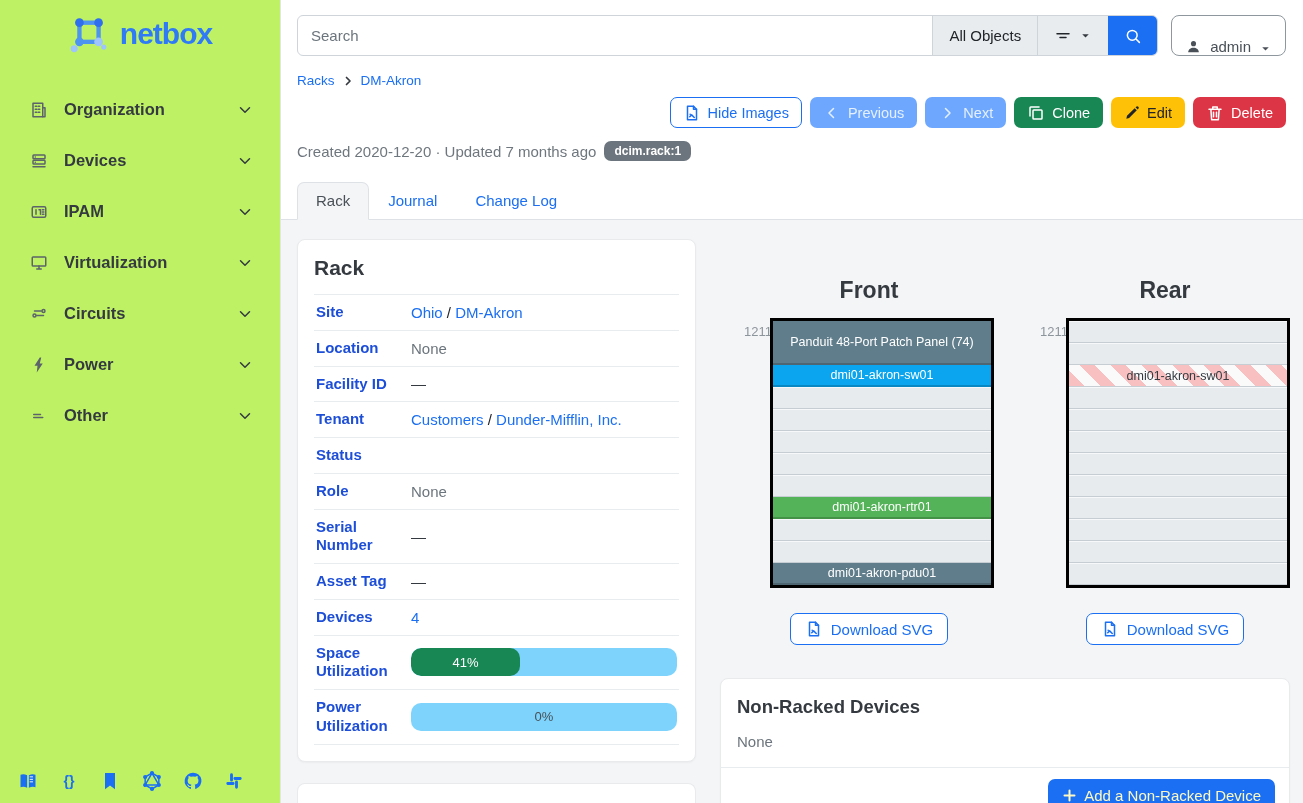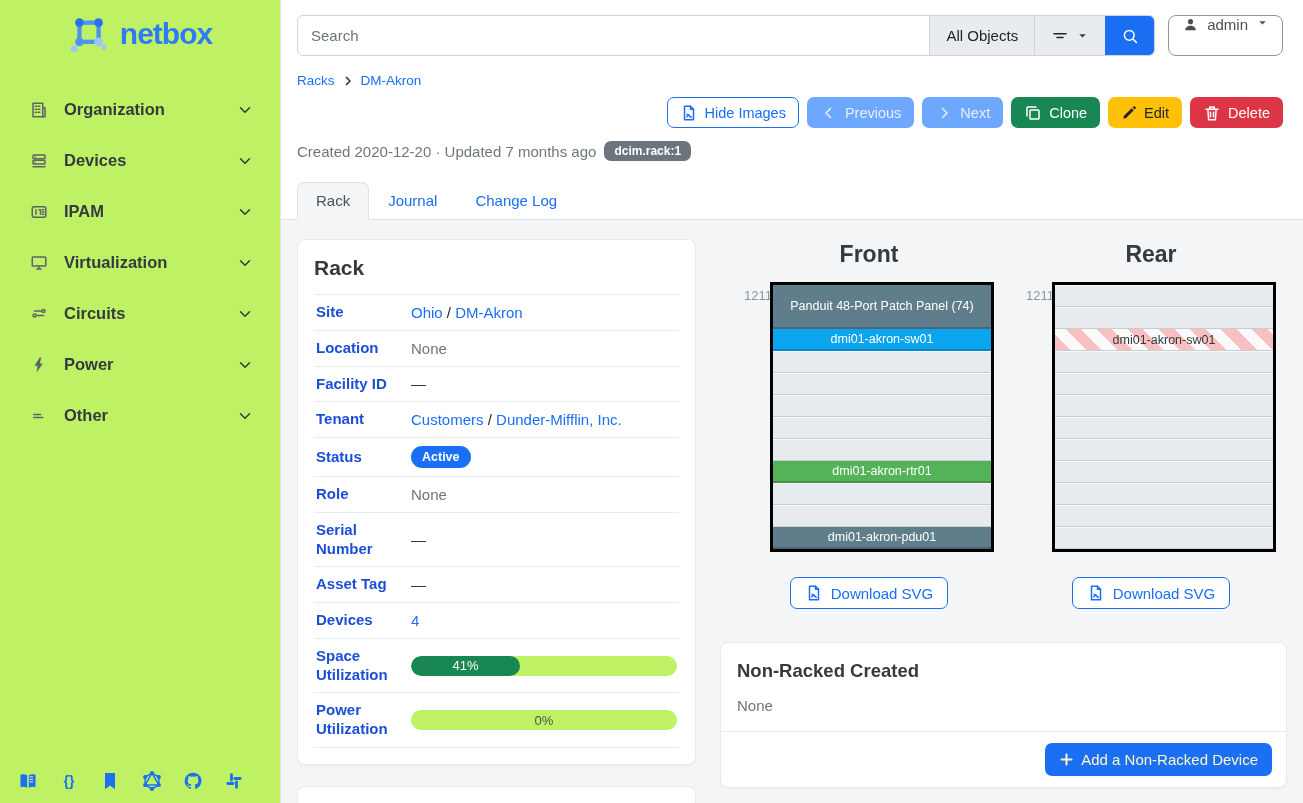--- a/index.html
+++ b/index.html
@@ -47,21 +47,21 @@
   .seg {
     display:flex; align-items:center; background:#e9ecef; border-left:1px solid #ced4da;
     padding:0 16px; font-size:15px; color:#212529; cursor:pointer; gap:7px;
   }
   .seg .caret { color:#343a40; display:flex; }
   .search-btn {
     width:49px; background:var(--primary); color:#fff; display:flex; align-items:center;
     justify-content:center; cursor:pointer;
   }
   .user-btn {
-    margin-left:13px; height:41px; display:flex; align-items:flex-start; gap:8px;
+    margin-left:13px; height:41px; display:flex; align-items:flex-end; gap:8px;
     border:1px solid #8e979e; border-radius:8px; background:#fff; padding:0 13px;
     font-size:15px; color:#495057; cursor:pointer;
   }
   .user-btn .caret { display:flex; color:#495057; }
 
   .breadcrumb { display:flex; align-items:center; gap:7px; padding:17px 0 0 16px; font-size:13.5px; }
   .crumb { color:var(--link); text-decoration:none; cursor:pointer; }
   .crumb-sep { display:flex; color:#343a40; }
 
   .header-row { display:flex; align-items:center; padding:0 20px 0 16px; margin-top:9px; }
@@ -108,36 +108,36 @@
   .info-row { display:flex; align-items:center; padding:8px 2px; border-bottom:1px solid #e9ecef; min-height:35px; }
   .info-label { width:95px; flex-shrink:0; font-weight:bold; font-size:15px; color:#1d4ed8; line-height:1.25; }
   .info-value { flex:1; font-size:15px; color:#212529; }
   .lnk { color:var(--link); cursor:pointer; text-decoration:none; }
   .muted { color:#6c757d; }
   .dash { color:#343a40; }
   .badge-active {
     display:inline-block; background:var(--primary); color:#fff; font-size:12.5px;
     font-weight:bold; padding:4px 11px; border-radius:12px;
   }
-  .progress { background:#bef264; border-radius:10px; height:20px; position:relative; overflow:hidden; }
+  .progress { background:#7dd3fc; border-radius:10px; height:28px; position:relative; overflow:hidden; }
   .progress-fill {
     background:var(--green); height:100%; border-radius:10px; display:flex;
     align-items:center; justify-content:center; color:#fff; font-size:13px;
   }
   .progress-label-center {
     position:absolute; inset:0; display:flex; align-items:center; justify-content:center;
     color:#495057; font-size:13px;
   }
   .partial-card {
     margin-top:21px; height:70px; background:#fff; border:1px solid #e8eaec;
     border-bottom:none; border-radius:8px 8px 0 0;
   }
 
   .right-col { flex:1; display:flex; flex-direction:column; }
-  .elev-row { display:flex; gap:32px; padding-left:24px; }
+  .elev-row { display:flex; gap:46px; padding-left:24px;margin-top:36px; }
   .rack-block { width:250px; display:flex; flex-direction:column; align-items:center; }
   .elev-title { font-size:23px; font-weight:bold; color:#343a40; margin:2px 0 14px; }
   .rack-body { display:flex; gap:8px; }
   .units-col { width:18px; padding-top:3px; display:flex; flex-direction:row; }
   .unit-num { height:22px; line-height:22px; font-size:13px; color:#8d959c; text-align:right; }
   .rack-frame { width:224px; border:3px solid #000; background:#fff; }
   .slot { width:100%; display:flex; align-items:center; justify-content:center; font-size:12.5px; }
   .slot-empty { background:#e8ebee; border-bottom:1px solid #c6ced4; box-shadow:inset 0 1px 0 #f6f8f9; }
   .slot-device { color:#fff; border-bottom:2px solid rgba(0,0,0,0.18); }
   .slot-striped {
@@ -463,21 +463,20 @@
               <div class="info-row">
                 <div class="info-label">Facility ID</div>
                 <div class="info-value"><span class="dash">—</span></div>
               </div>
               <div class="info-row">
                 <div class="info-label">Tenant</div>
                 <div class="info-value"><a class="lnk">Customers</a> / <a class="lnk">Dunder-Mifflin, Inc.</a></div>
               </div>
               <div class="info-row">
                 <div class="info-label">Status</div>
-                <div class="info-value"><span class="badge-active">Active</span></div>
               </div>
               <div class="info-row">
                 <div class="info-label">Role</div>
                 <div class="info-value"><span class="muted">None</span></div>
               </div>
               <div class="info-row">
                 <div class="info-label">Serial Number</div>
                 <div class="info-value"><span class="dash">—</span></div>
               </div>
               <div class="info-row">
@@ -590,21 +589,21 @@
                     <path d="M6 3h8l4 4v14H6z"></path>
                     <path d="M14 3v4h4M9.5 13.5h.01M9 17l2.5-2.5 3.5 3.5"></path>
                   </svg>
                 </span>
                 <span>Download SVG</span>
               </button>
             </div>
           </div>
         <div class="nr-card">
           <div class="nr-head">
-            <h2 class="nr-title">Non-Racked Created</h2>
+            <h2 class="nr-title">Non-Racked Devices</h2>
           </div>
           <div class="nr-none">None</div>
           <div class="nr-footer">
             <button class="add-btn">
               <span class="bico" id="plus-ico">
                   <svg width="15" height="15" viewBox="0 0 24 24" fill="none" stroke="currentColor" stroke-width="3.2" stroke-linecap="round">
                     <path d="M12 4v16M4 12h16"></path>
                   </svg>
                 </span>
               <span>Add a Non-Racked Device</span>

